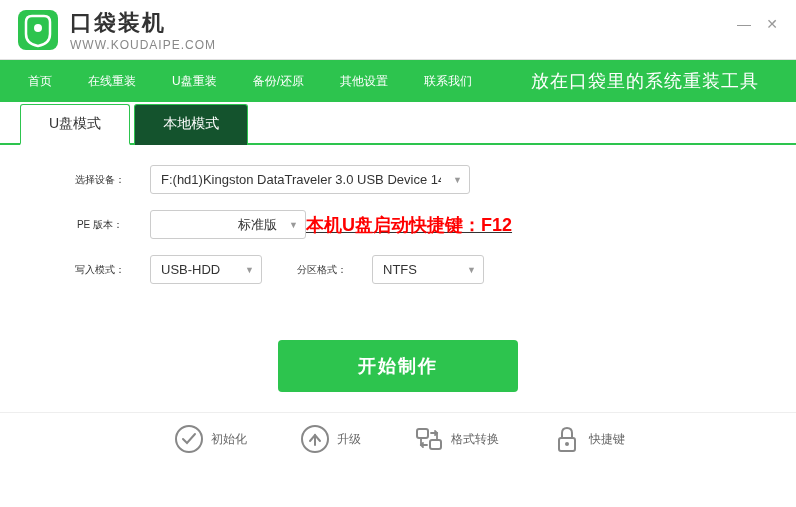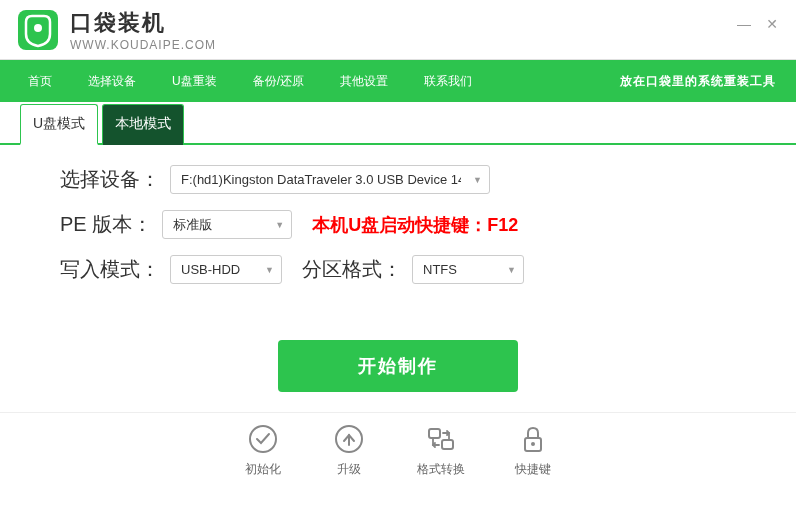--- a/index.html
+++ b/index.html
@@ -73,45 +73,45 @@
       color: white;
       font-size: 12px;
       padding: 0 18px;
       height: 26px;
       display: flex;
       align-items: center;
       cursor: pointer;
     }
     .nav-tagline {
       margin-left: auto;
-      margin-right: 20px;
+      margin-right: 37px;
       color: white;
-      font-size: 12px;
-      font-weight: bold;
+      font-size: 18px;
+      font-weight: normal;
       letter-spacing: 1px;
     }
 
     
     .main-content {
       background: white;
       margin: 0;
       padding: 0;
       flex: 1;
       height: calc(507px - 60px - 42px);
     }
 
     
     .tab-row {
       display: flex;
       border-bottom: 2px solid #2dc44e;
       padding: 0 20px;
       margin-bottom: 0;
     }
     .tab {
-      padding: 10px 12px;
+      padding: 10px 28px;
       font-size: 14px;
       cursor: pointer;
       border: 1px solid #ddd;
       border-bottom: none;
       margin-right: 4px;
       position: relative;
       top: 2px;
       background: #f5f5f5;
       color: #666;
       border-radius: 3px 3px 0 0;
@@ -131,21 +131,21 @@
     
     .form-area {
       padding: 20px 60px;
     }
     .form-row {
       display: flex;
       align-items: center;
       margin-bottom: 16px;
     }
     .form-label {
-      font-size: 20px;
+      font-size: 10px;
       color: #333;
       min-width: 80px;
       text-align: center;
       margin-right: 10px;
     }
     .select-wrapper {
       position: relative;
       display: inline-flex;
       align-items: center;
     }
@@ -166,30 +166,31 @@
       font-size: 13px;
       color: #333;
       background: white;
       cursor: pointer;
       font-family: 'Microsoft YaHei', sans-serif;
     }
     .select-large select {
       width: 320px;
     }
     .select-medium select {
-      width: 130px;
+      width: 156px;
+      text-align: right;
     }
     .select-small select {
       width: 112px;
     }
 
     .pe-hint {
-      margin-left: 20px;
       font-size: 14px;
       color: #333;
+      text-decoration: underline;
     }
     .pe-hint span {
       color: #f00;
       font-weight: bold;
       font-size: 18px;
     }
 
     
     .start-btn {
       display: block;
@@ -210,21 +211,21 @@
     
     .bottom-toolbar {
       display: flex;
       justify-content: center;
       gap: 50px;
       padding: 8px 0 10px;
       border-top: 1px solid #eee;
     }
     .toolbar-item {
       display: flex;
-      flex-direction: column;
+      flex-direction: row;
       align-items: center;
       gap: 4px;
       cursor: pointer;
     }
     .toolbar-icon {
       width: 36px;
       height: 36px;
       display: flex;
       align-items: center;
       justify-content: center;
@@ -254,21 +255,21 @@
     </div>
   </div>
   <div class="window-controls">
     <span class="win-btn">—</span>
     <span class="win-btn">✕</span>
   </div>
 </div>
 
 <div class="nav-bar">
   <div class="nav-item">首页</div>
-  <div class="nav-item">选择设备</div>
+  <div class="nav-item">在线重装</div>
   <div class="nav-item">U盘重装</div>
   <div class="nav-item">备份/还原</div>
   <div class="nav-item">其他设置</div>
   <div class="nav-item">联系我们</div>
   <div class="nav-tagline">放在口袋里的系统重装工具</div>
 </div>
 
 <div class="main-content">
 
   <div class="tab-row">

